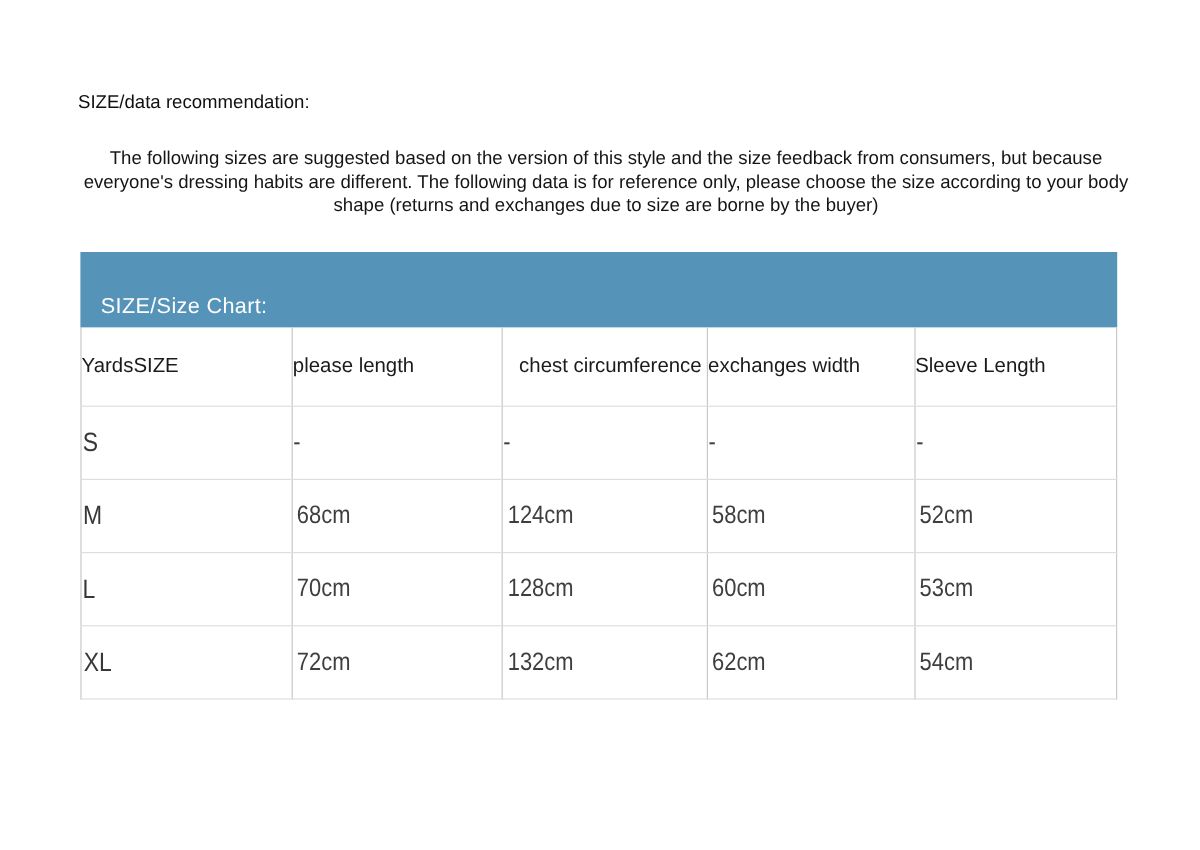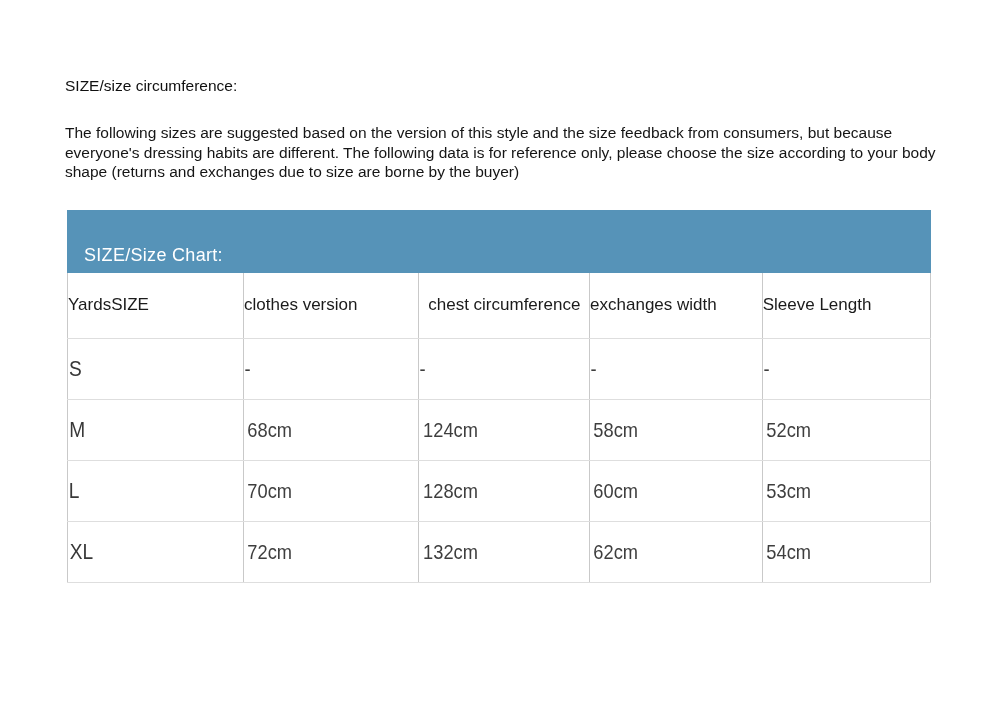--- a/index.html
+++ b/index.html
@@ -24,20 +24,21 @@
     color: #101010;
   }
   .desc {
     position: absolute;
     left: 65px;
     top: 123px;
     width: 880px;
     font-size: 15.5px;
     line-height: 19.6px;
     color: #151515;
+    text-align: center;
   }
   .chart-section {
     position: absolute;
     left: 67px;
     top: 210px;
     width: 864px;
   }
   .chart-title-bar {
     height: 63px;
     background: #5693b8;
@@ -69,21 +70,21 @@
   }
   table.size-table { border-bottom: 1px solid #d9d9d9; }
   table.size-table tr:first-child td { border-top: none; }
   tr.head { height: 65px; }
   tr.head td {
     font-size: 17px;
     color: #1b1b1b;
     line-height: 24px;
   }
   tr.head td.left {
-    text-align: left;
+    text-align: center;
     padding-left: 9px;
   }
   tr.datarow { height: 61px; }
   tr.datarow td {
     font-size: 21px;
     color: #3e3e3e;
   }
   tr.datarow td.size-col {
     font-size: 22px;
     color: #383838;
@@ -91,41 +92,41 @@
   .cond {
     display: inline-block;
     transform: scaleX(0.87);
   }
 </style>
 </head>
 <body>
 
 <div class="page">
 
-  <div class="heading">SIZE/size circumference:</div>
+  <div class="heading">SIZE/data recommendation:</div>
 
   <div class="desc">The following sizes are suggested based on the version of this style and the size feedback from consumers, but because everyone's dressing habits are different. The following data is for reference only, please choose the size according to your body shape (returns and exchanges due to size are borne by the buyer)</div>
 
   <div class="chart-section">
     <div class="chart-title-bar" style="background: rgb(86, 147, 184);">
       <span>SIZE/Size Chart:</span>
     </div>
 
     <table class="size-table">
       <colgroup>
         <col style="width:20.4%">
         <col style="width:20.3%">
         <col style="width:19.8%">
         <col style="width:20.0%">
         <col style="width:19.5%">
       </colgroup>
       <tbody>
         <tr class="head">
           <td>YardsSIZE</td>
-          <td>clothes version</td>
+          <td>please length</td>
           <td class="left">chest circumference</td>
           <td>exchanges width</td>
           <td>Sleeve Length</td>
         </tr>
 
         <tr class="datarow">
           <td class="size-col"><span class="cond">S</span></td>
           <td><span class="cond">-</span></td>
           <td><span class="cond">-</span></td>
           <td><span class="cond">-</span></td>

